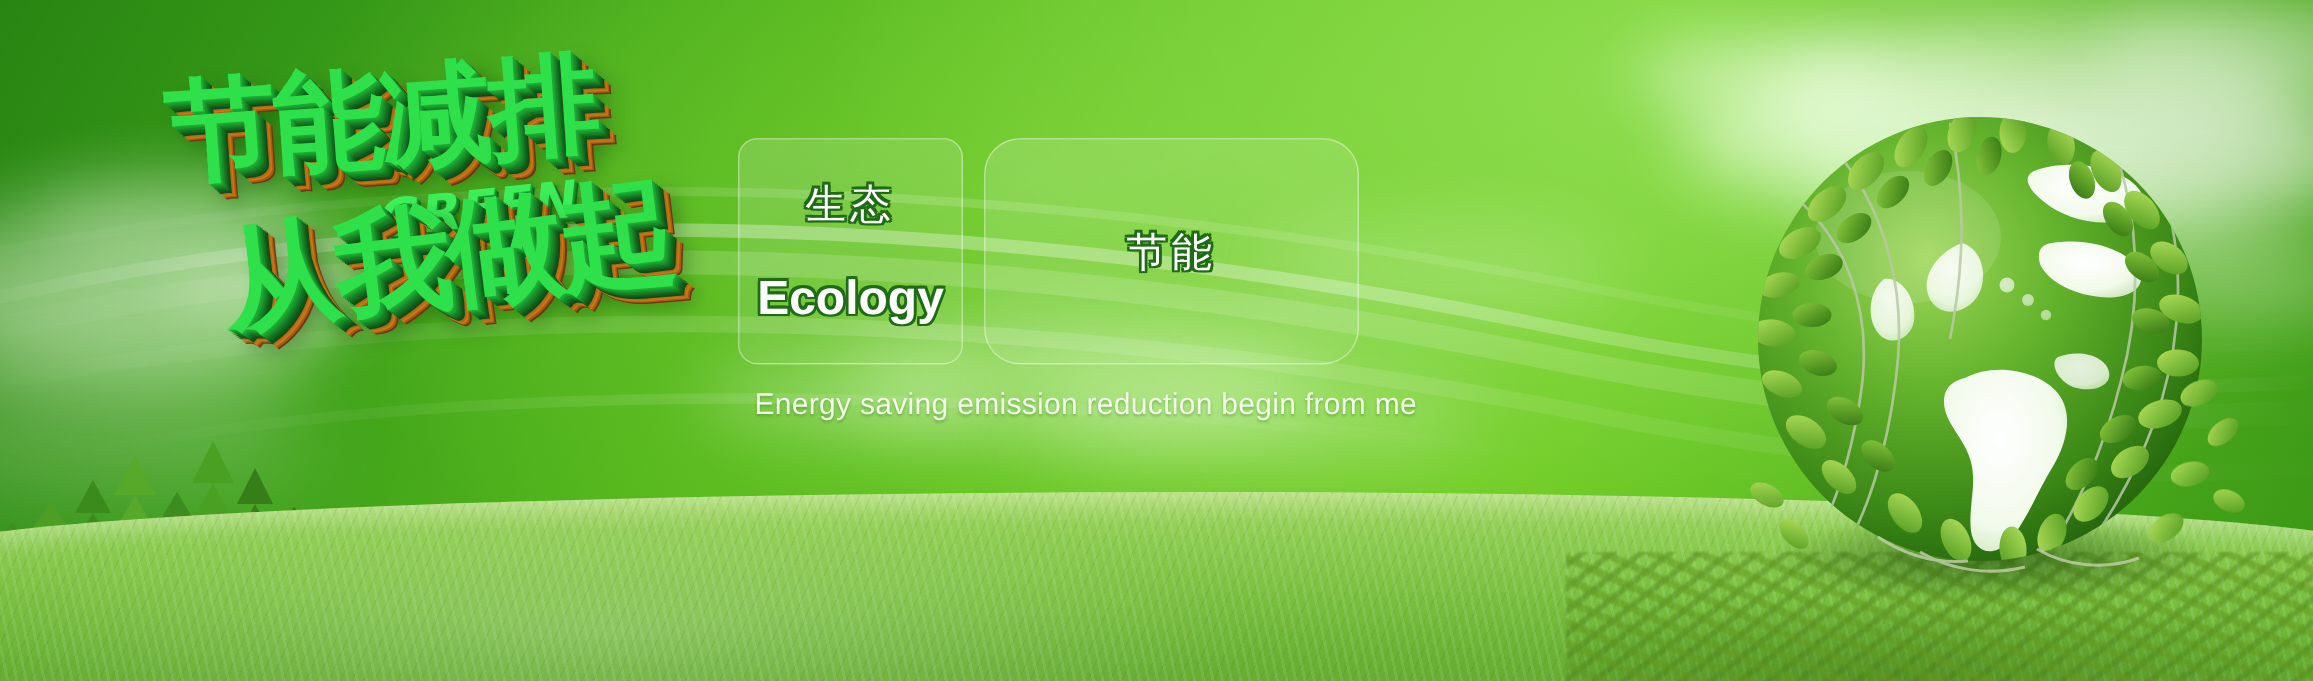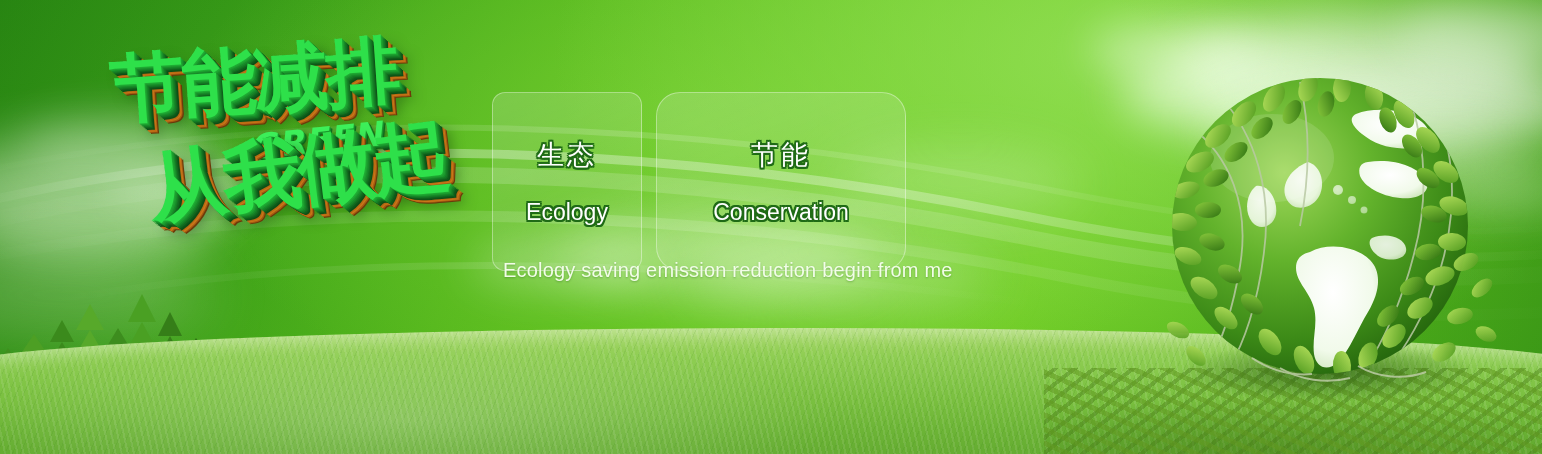--- a/index.html
+++ b/index.html
@@ -126,21 +126,21 @@
     font-weight:bold; font-size:34px; letter-spacing:1px;
     color:#3df05a;
     text-shadow:
       1px 1px 0 #1c9c2e, 2px 2px 0 #168226, 3px 3px 0 #10651c,
       4px 4px 6px rgba(8,40,4,0.6);
   }
 
   
   .cards { position:absolute; left:492px; top:92px; display:flex; gap:14px; }
   .card {
-    width:150px; height:179px;
+    width:150px; height:151px;
     border-radius:13px;
     background:linear-gradient(160deg, rgba(255,255,255,0.17), rgba(255,255,255,0.05));
     border:1px solid rgba(255,255,255,0.38);
     display:flex; flex-direction:column;
     align-items:center; justify-content:center;
     gap:26px;
     backdrop-filter:blur(0.5px);
   }
   .card.w2 { width:250px;border-radius:24px; }
   .card.w3 { width:200px; }
@@ -150,21 +150,21 @@
     color:#ffffff;
     letter-spacing:3px;
     text-shadow:
       -1.6px -1.6px 0 #1f6b16, 1.6px -1.6px 0 #1f6b16,
       -1.6px  1.6px 0 #1f6b16, 1.6px  1.6px 0 #1f6b16,
        0 -1.8px 0 #1f6b16, 0 1.8px 0 #1f6b16,
       -1.8px 0 0 #1f6b16, 1.8px 0 0 #1f6b16;
   }
   .card-en {
     font-family:"Liberation Sans", sans-serif;
-    font-size:23px; font-weight:normal;
+    font-size:32px; font-weight:bold;
     color:#ffffff;
     white-space:nowrap;
     text-shadow:
       -1.6px -1.6px 0 #1f6b16, 1.6px -1.6px 0 #1f6b16,
       -1.6px  1.6px 0 #1f6b16, 1.6px  1.6px 0 #1f6b16,
        0 -1.8px 0 #1f6b16, 0 1.8px 0 #1f6b16,
       -1.8px 0 0 #1f6b16, 1.8px 0 0 #1f6b16;
   }
 
   
@@ -251,25 +251,24 @@
     </div>
   </div>
 
   <div class="cards">
     <div class="card">
       <div class="card-cn">生态</div>
       <div class="card-en">Ecology</div>
     </div>
     <div class="card w2">
       <div class="card-cn">节能</div>
-      <div class="card-en">Conservation</div>
     </div>
   </div>
 
-  <div class="tagline">Ecology saving emission reduction begin from me</div>
+  <div class="tagline">Energy saving emission reduction begin from me</div>
 
   <svg class="treeline" style="left:330px; bottom:58px; width:900px; height:62px;" viewBox="0 0 900 62" preserveAspectRatio="none">
     <path d="M0 62 L0 54 Q12 47 26 52 Q40 42 58 50 Q74 40 92 50 Q110 43 128 51
              Q148 38 168 49 Q190 41 210 50 Q232 36 256 48 Q280 38 304 49
              Q330 32 358 46 Q386 34 414 47 Q444 28 476 44 Q508 30 540 44
              Q572 22 606 40 Q640 24 674 40 Q710 14 748 34 Q786 16 824 32
              Q860 12 900 28 L900 62 Z" fill="#2f7a15" opacity="0.92"></path>
     <path d="M0 62 L0 58 Q30 52 60 56 Q96 48 132 55 Q172 46 212 54
              Q256 44 300 53 Q348 40 396 51 Q446 38 496 50 Q548 34 600 48
              Q656 28 712 44 Q770 24 830 40 Q866 30 900 38 L900 62 Z" fill="#256310" opacity="0.85"></path>

